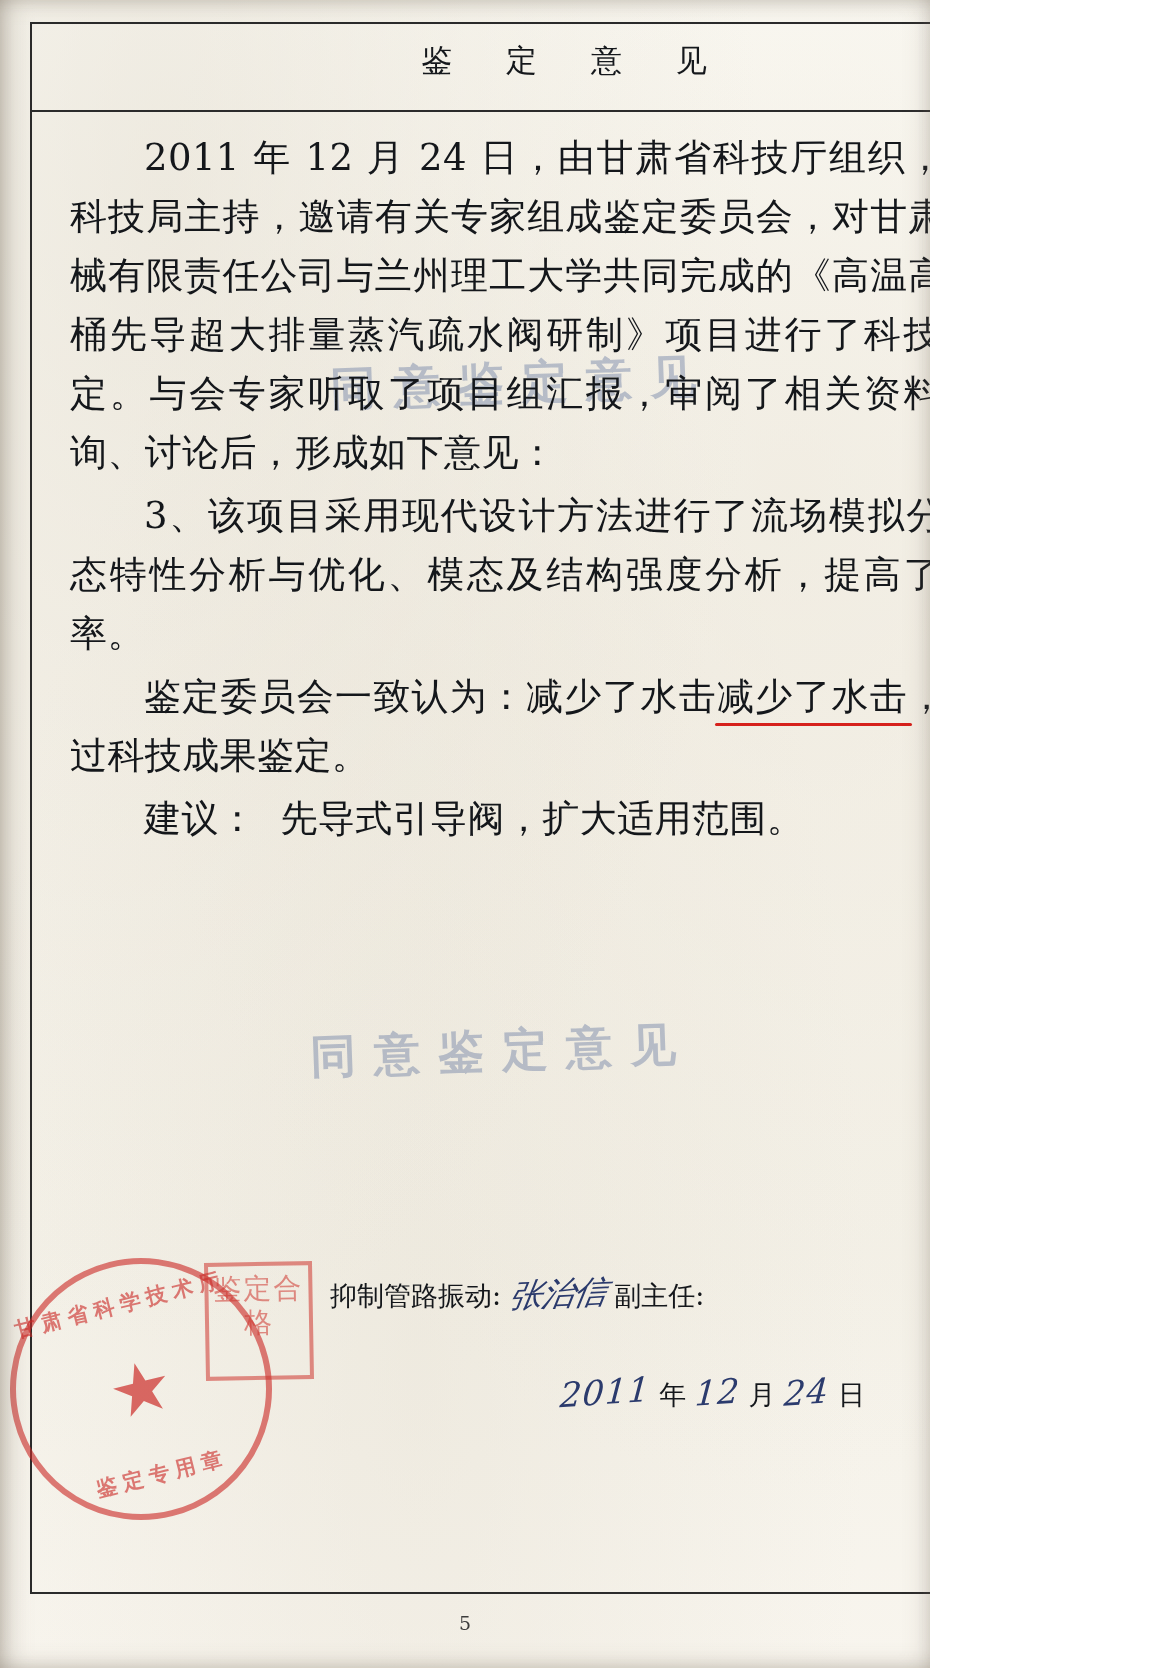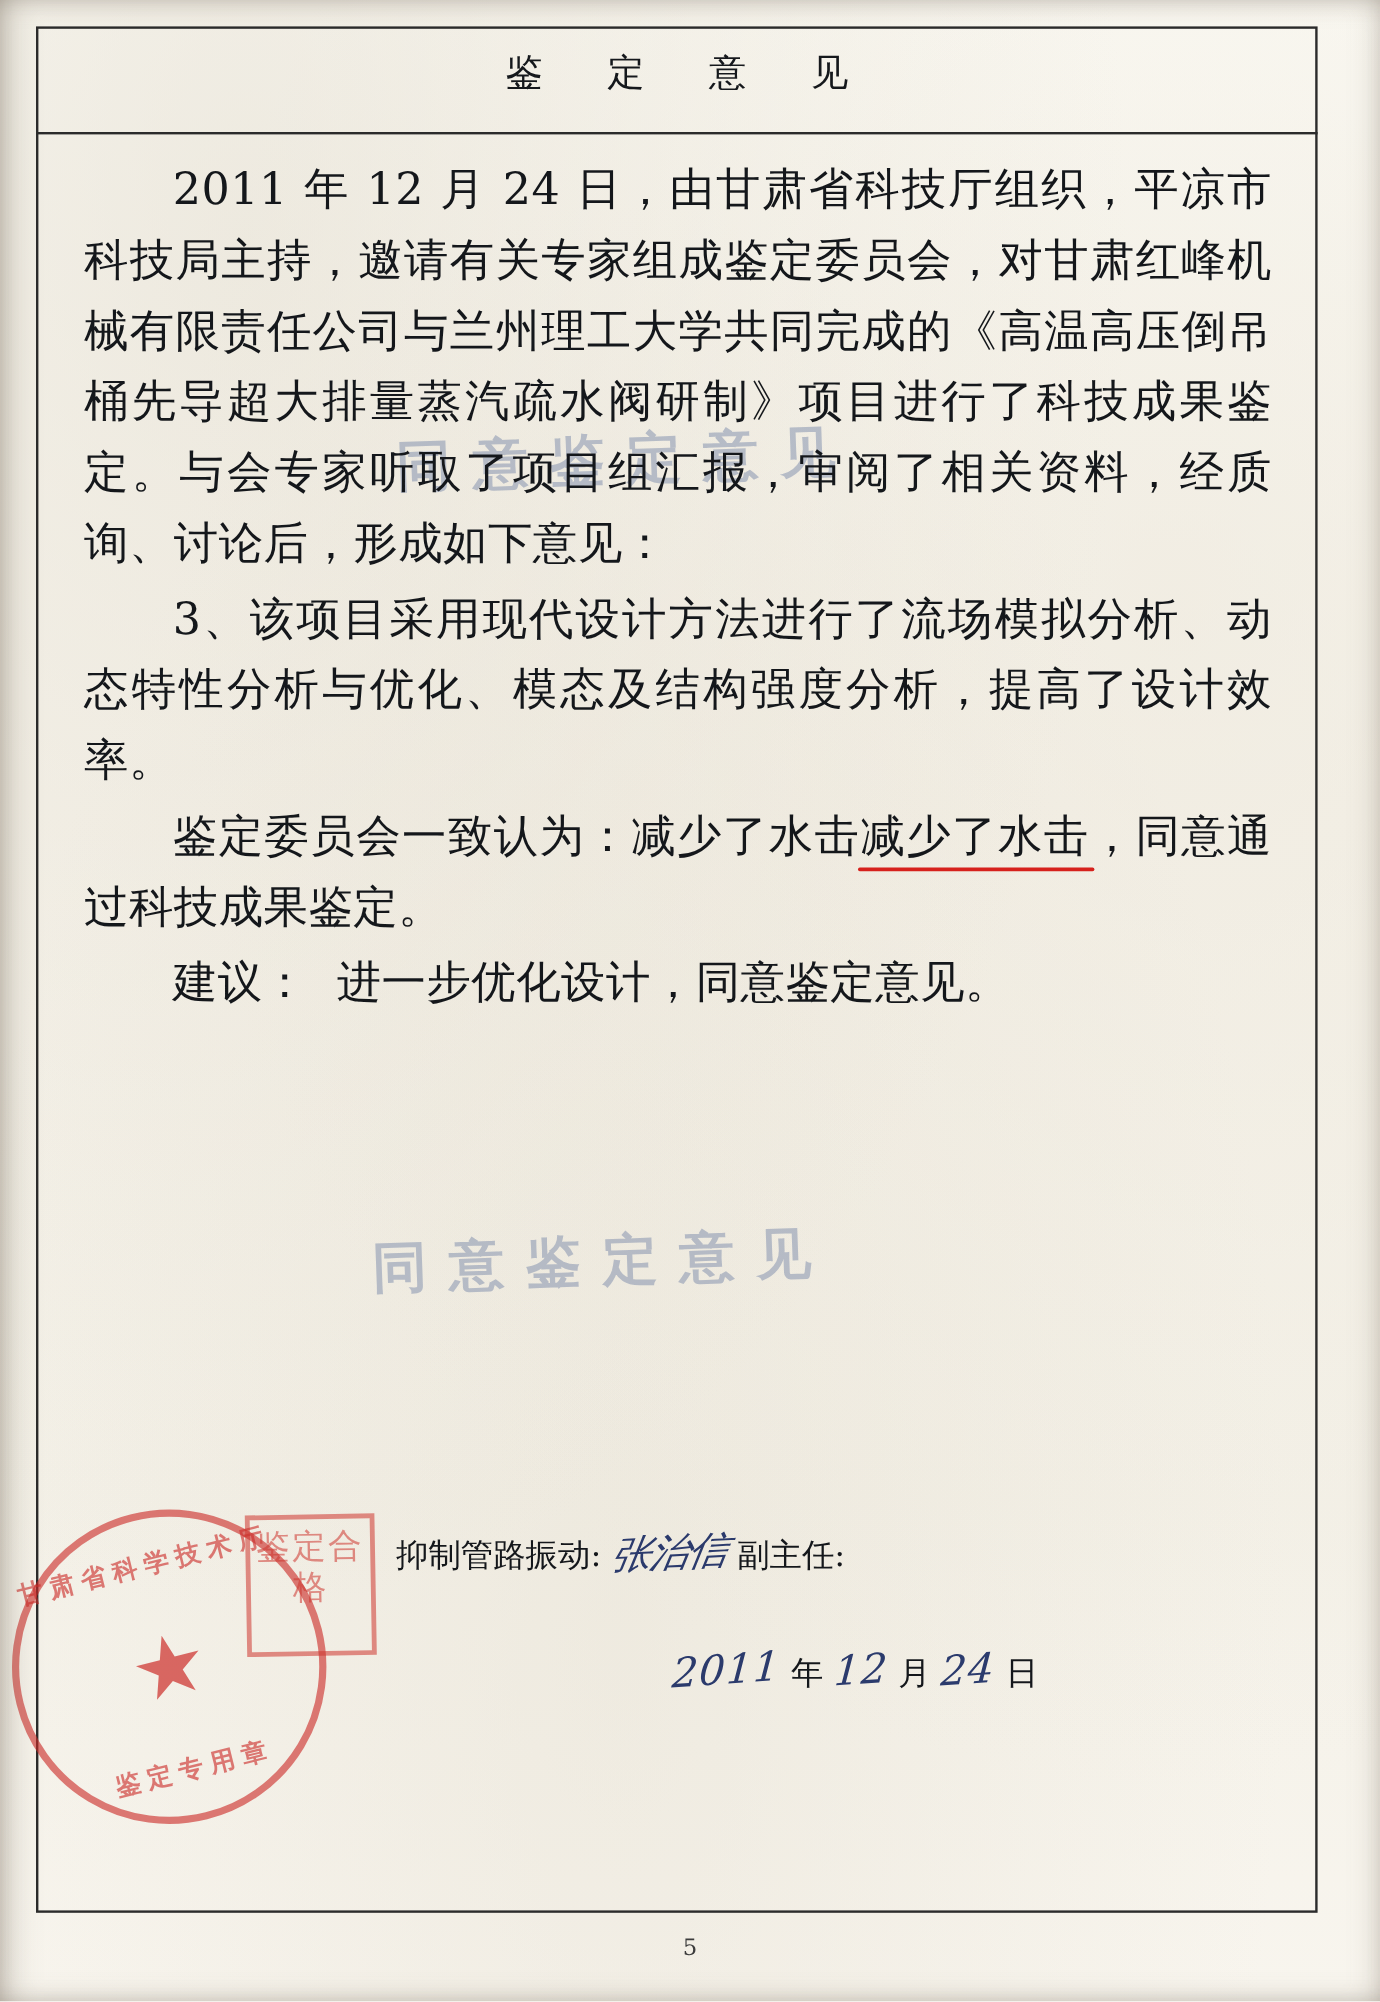--- a/index.html
+++ b/index.html
@@ -5,21 +5,21 @@
   html, body {
     margin: 0;
     padding: 0;
     background: #ffffff;
   }
   body {
     font-family: "DejaVu Serif", "Liberation Serif", serif;
   }
   .page {
     position: relative;
-    width: 1150px;
+    width: 930px;
     height: 1668px;
     background: #fbf9f3;
     overflow: hidden;
   }
   
   .paper-tint {
     position: absolute;
     inset: 0;
     background:
       radial-gradient(ellipse at 18% 12%, rgba(226,220,206,0.55), rgba(255,255,255,0) 55%),
@@ -244,21 +244,21 @@
   <div class="doc-title">鉴 定 意 见</div>
   <div class="title-rule"></div>
 
   <div class="watermark wm1">同意鉴定意见</div>
   <div class="watermark wm2">同意鉴定意见</div>
 
   <div class="body-area">
     <p class="para">2011 年 12 月 24 日，由甘肃省科技厅组织，平凉市科技局主持，邀请有关专家组成鉴定委员会，对甘肃红峰机械有限责任公司与兰州理工大学共同完成的《高温高压倒吊桶先导超大排量蒸汽疏水阀研制》项目进行了科技成果鉴定。与会专家听取了项目组汇报，审阅了相关资料，经质询、讨论后，形成如下意见：</p>
     <p class="para">3、该项目采用现代设计方法进行了流场模拟分析、动态特性分析与优化、模态及结构强度分析，提高了设计效率。</p>
     <p class="para"><span>鉴定委员会一致认为：减少了水击</span><span class="hl-underline">减少了水击</span><span>，同意通过科技成果鉴定。</span></p>
-    <p class="para"><span>建议：</span>&nbsp;&nbsp;<span>进一步优化设计，同意鉴定意见。</span></p>
+    <p class="para"><span>建议：</span>&nbsp;&nbsp;<span>先导式引导阀，扩大适用范围。</span></p>
   </div>
 
   <div class="sig-row">
     <span class="sig-label">抑制管路振动:</span>
     <span class="sig-ink">张治信</span>
     <span class="sig-label">副主任:</span>
     
     
   </div>
 

